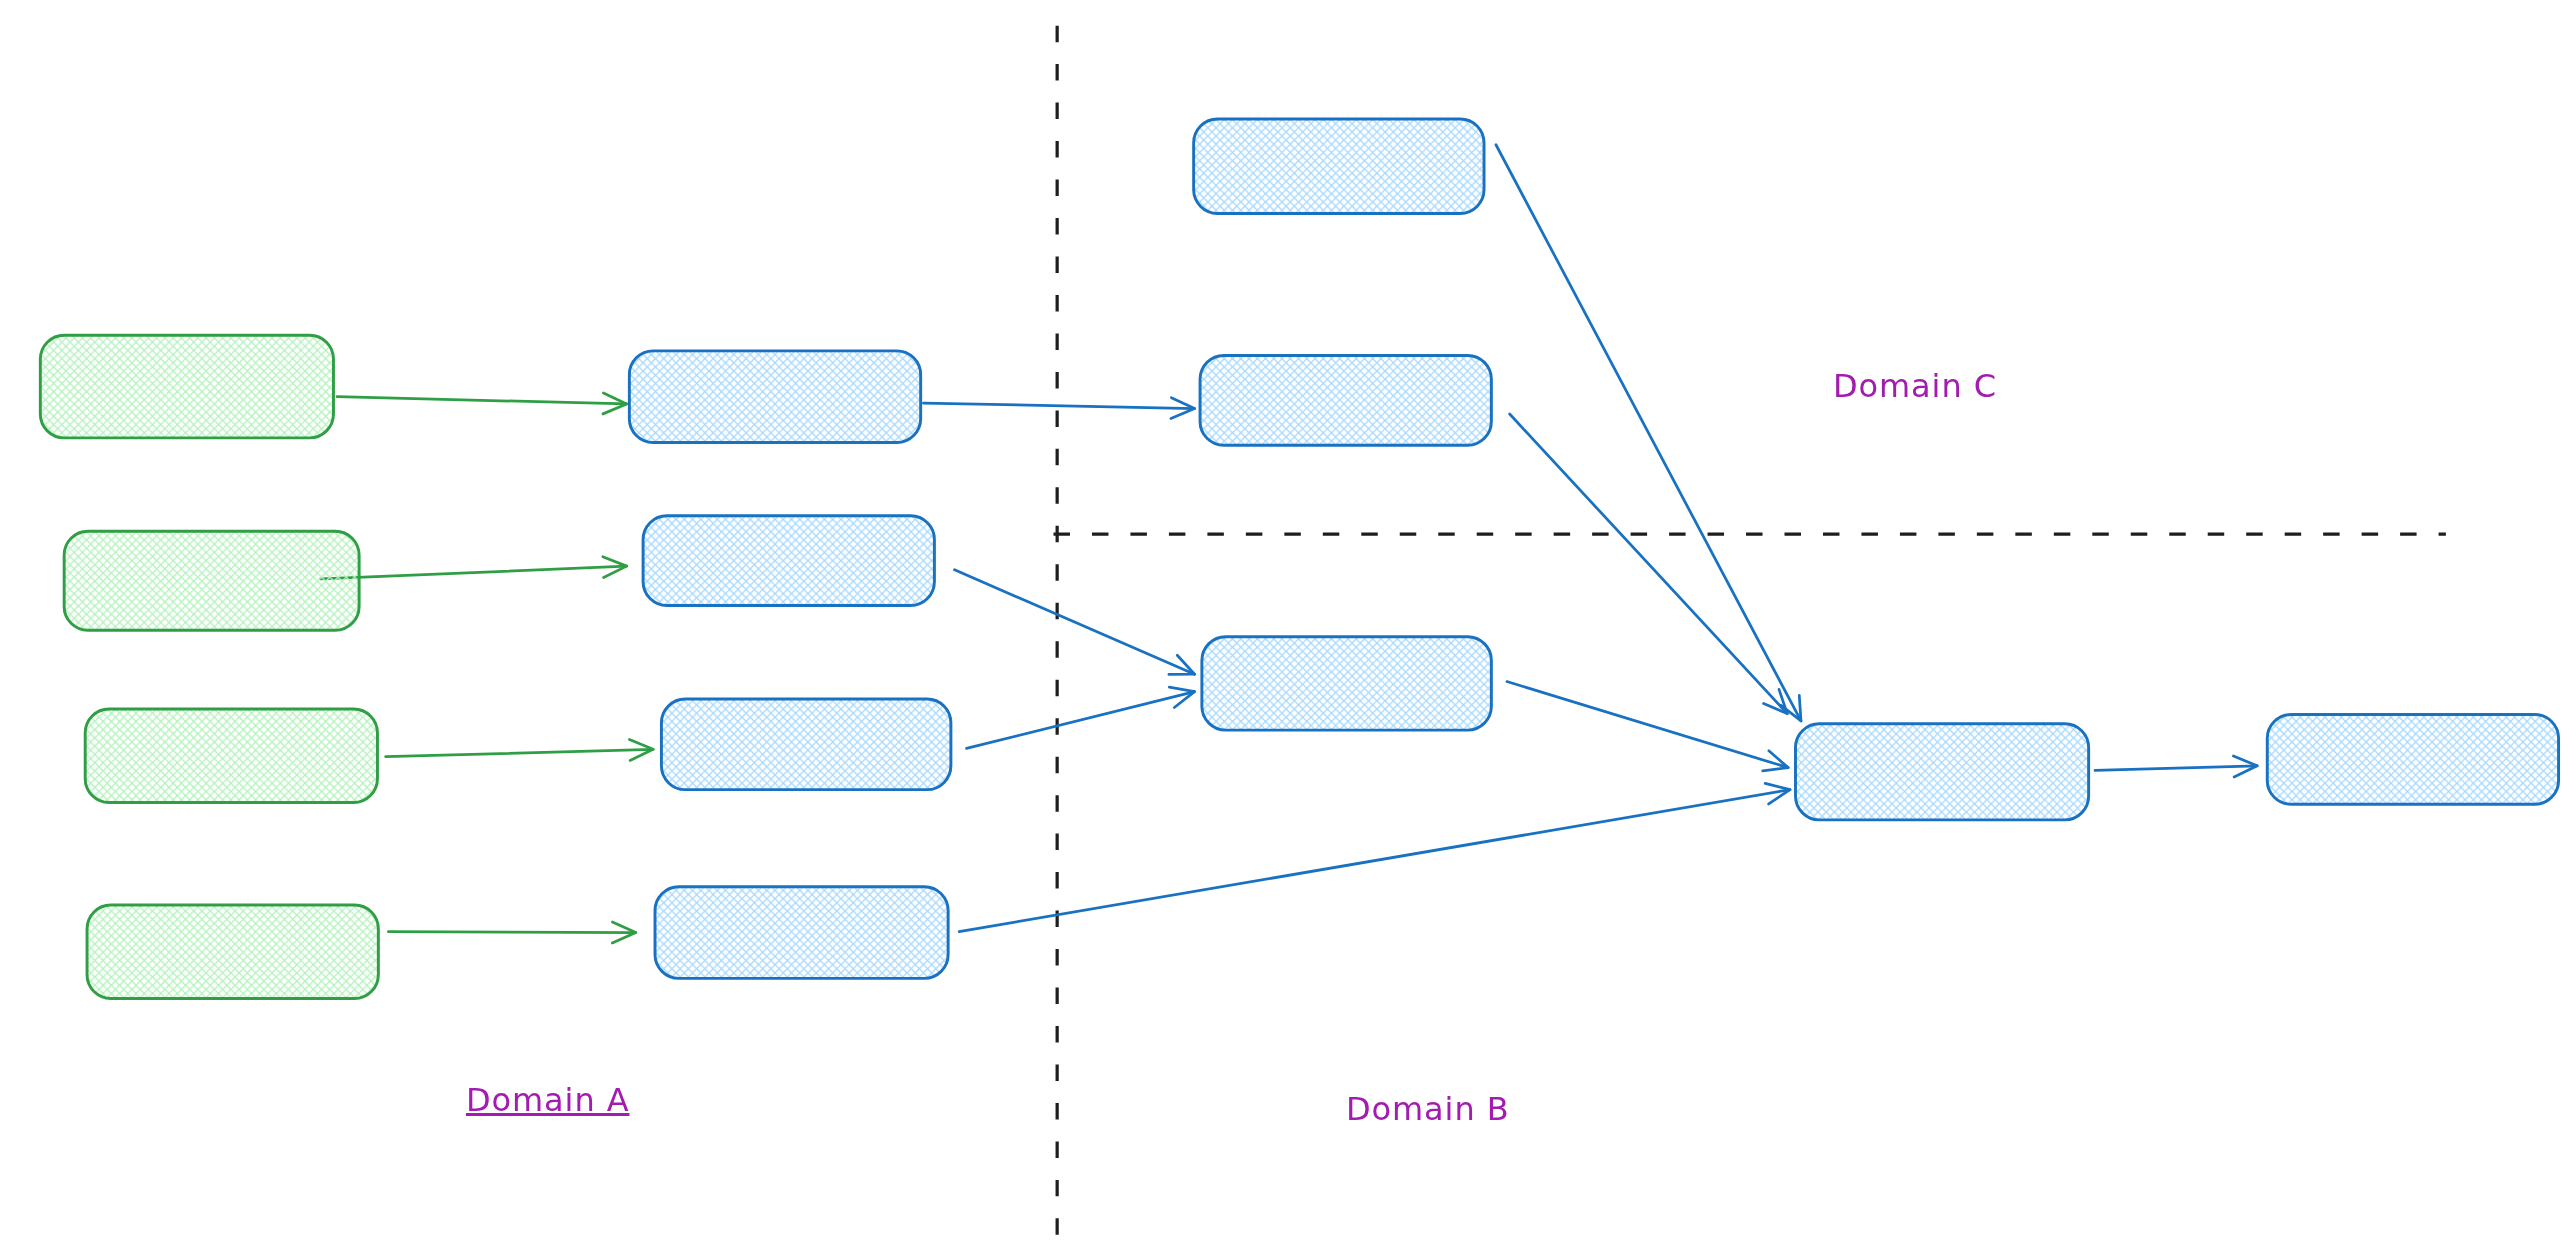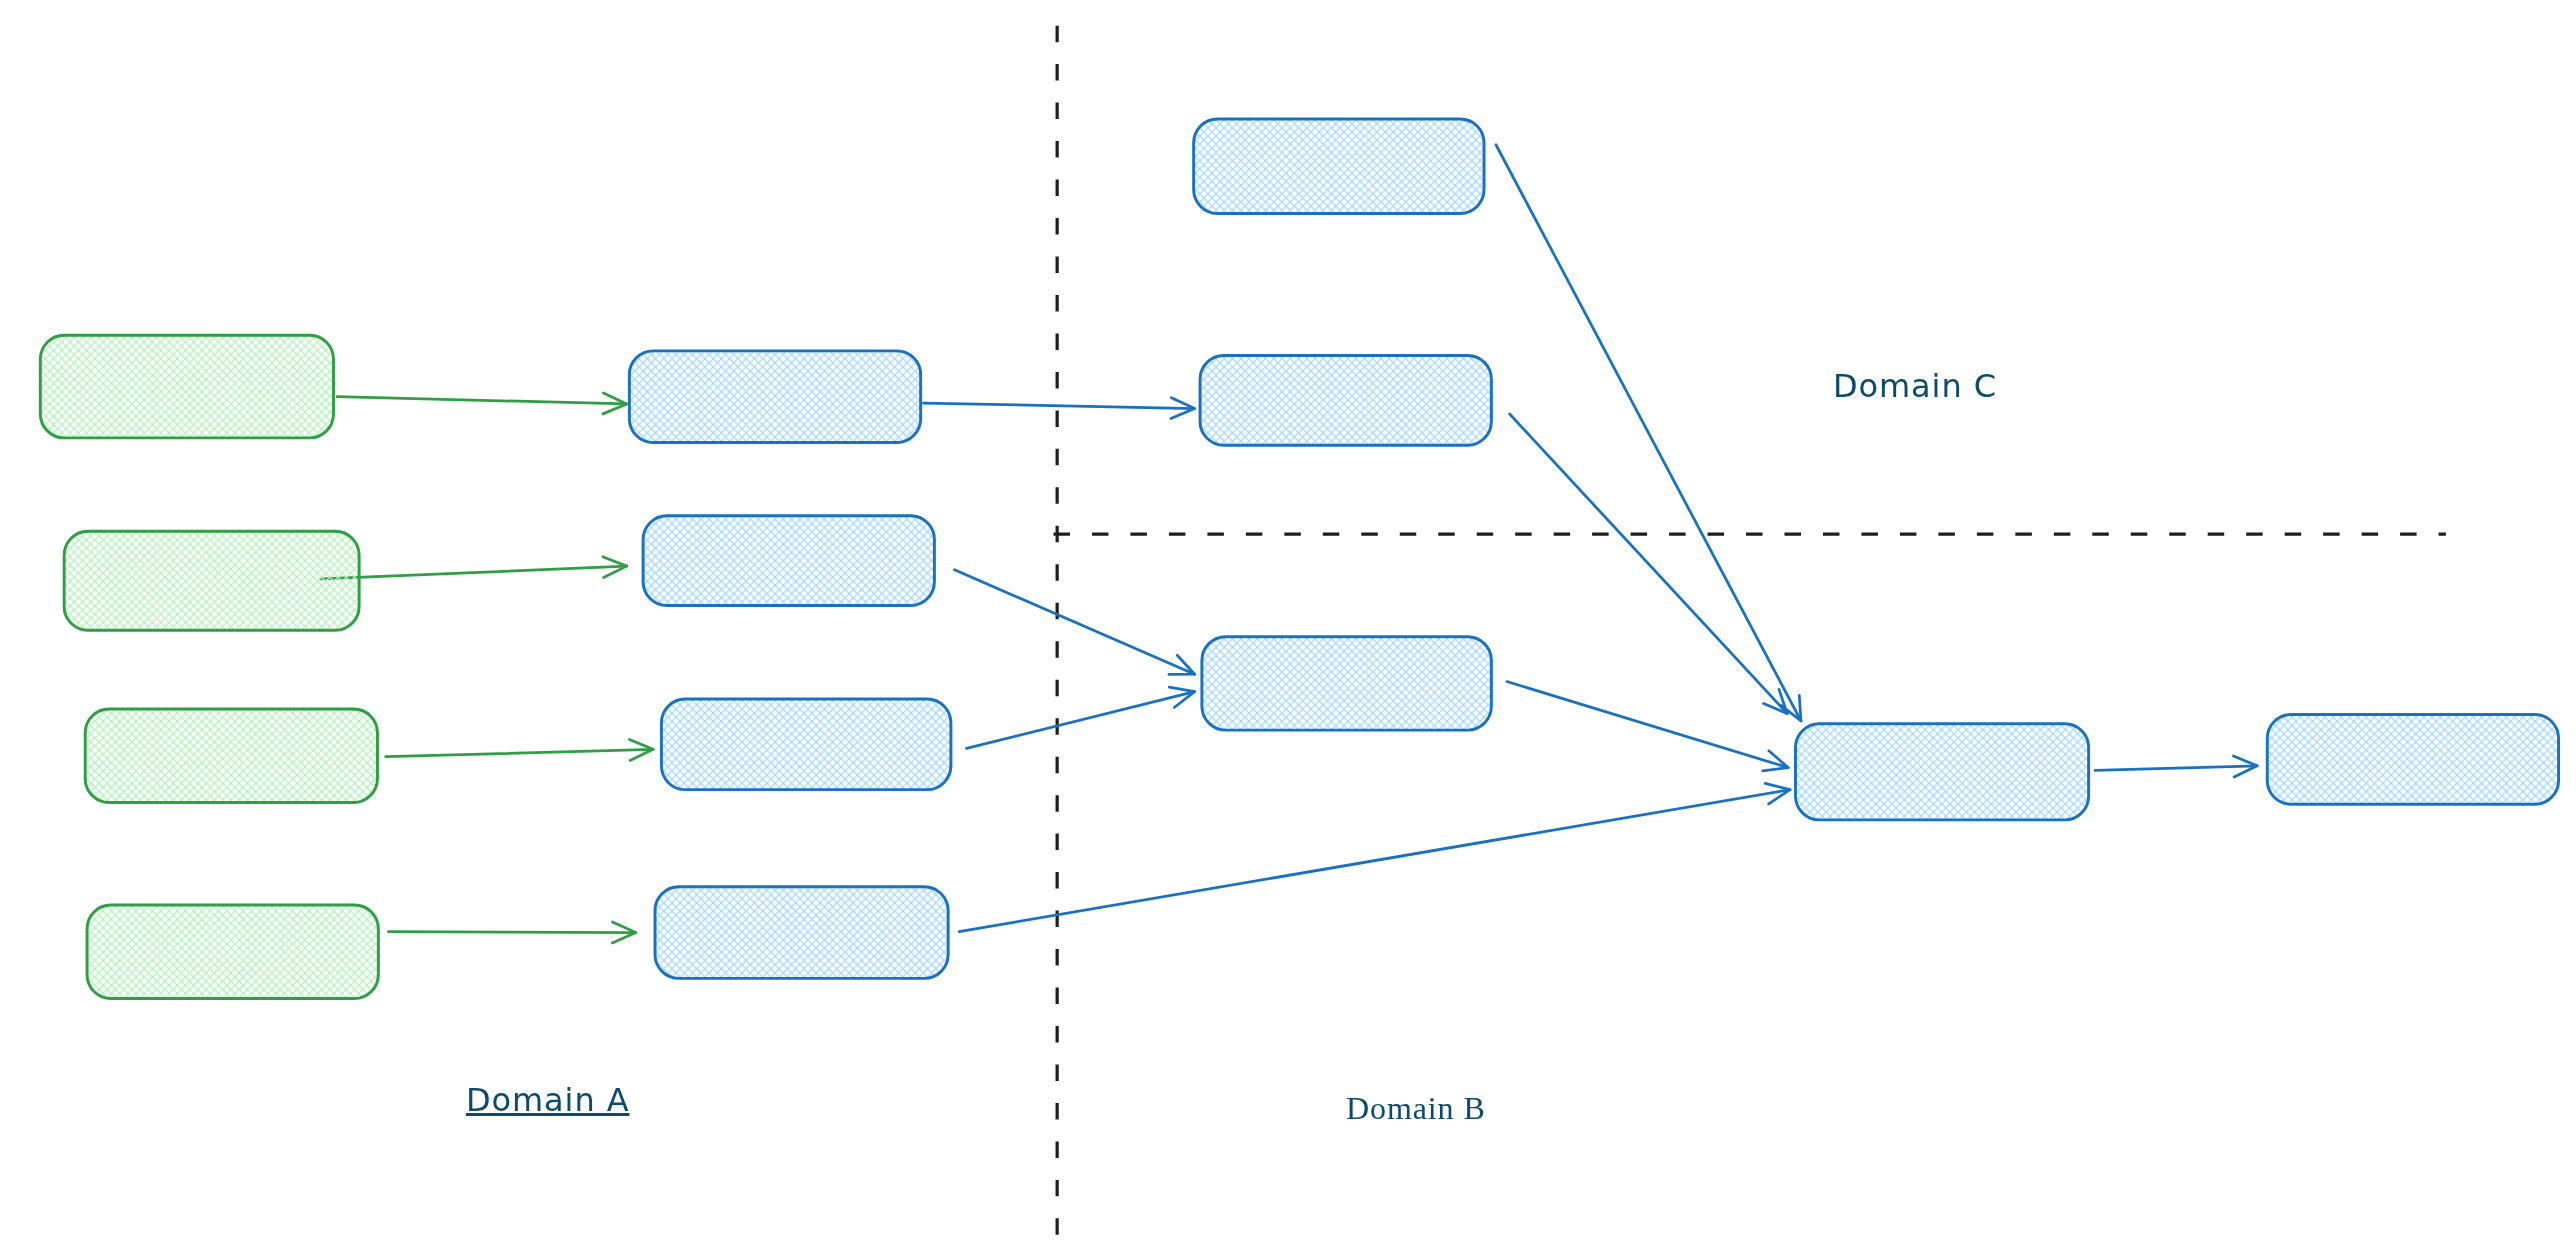--- a/index.html
+++ b/index.html
@@ -18,28 +18,28 @@
     background: #ffffff;
   }
   #diagram-svg {
     position: absolute;
     left: 0; top: 0;
     width: 2576px;
     height: 1255px;
   }
   .domain-label {
     position: absolute;
-    color: #0c4a6e;
+    color: #a21caf;
     font-size: 32px;
     letter-spacing: 0.9px;
     white-space: nowrap;
     font-family: "DejaVu Sans", sans-serif;
   }
   .label-a { left: 466px; top: 1081px; text-decoration: underline; }
-  .label-b { left: 1346px; top: 1090px; font-family: Liberation Serif, serif; }
+  .label-b { left: 1346px; top: 1090px; }
   .label-c { left: 1833px; top: 367px; }
   .node-rect { stroke-linejoin: round; }
   .arrow-path, .arrow-head { fill: none; stroke-linecap: round; stroke-linejoin: round; }
   .boundary-line { fill: none; }
 </style>
 </head>
 <body>
 
 <div class="canvas">
   <svg id="diagram-svg" viewBox="0 0 2812 1370" xmlns="http://www.w3.org/2000/svg">

